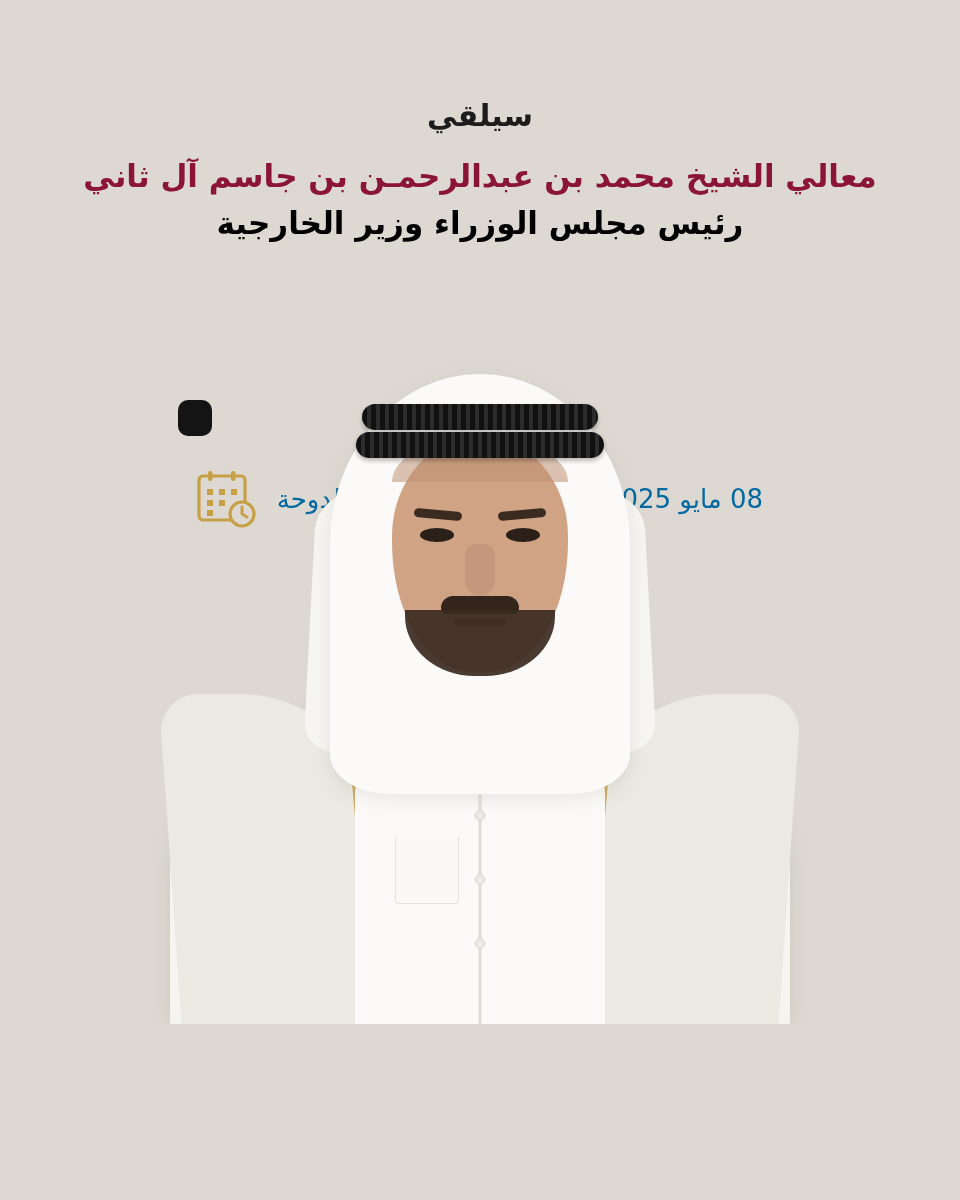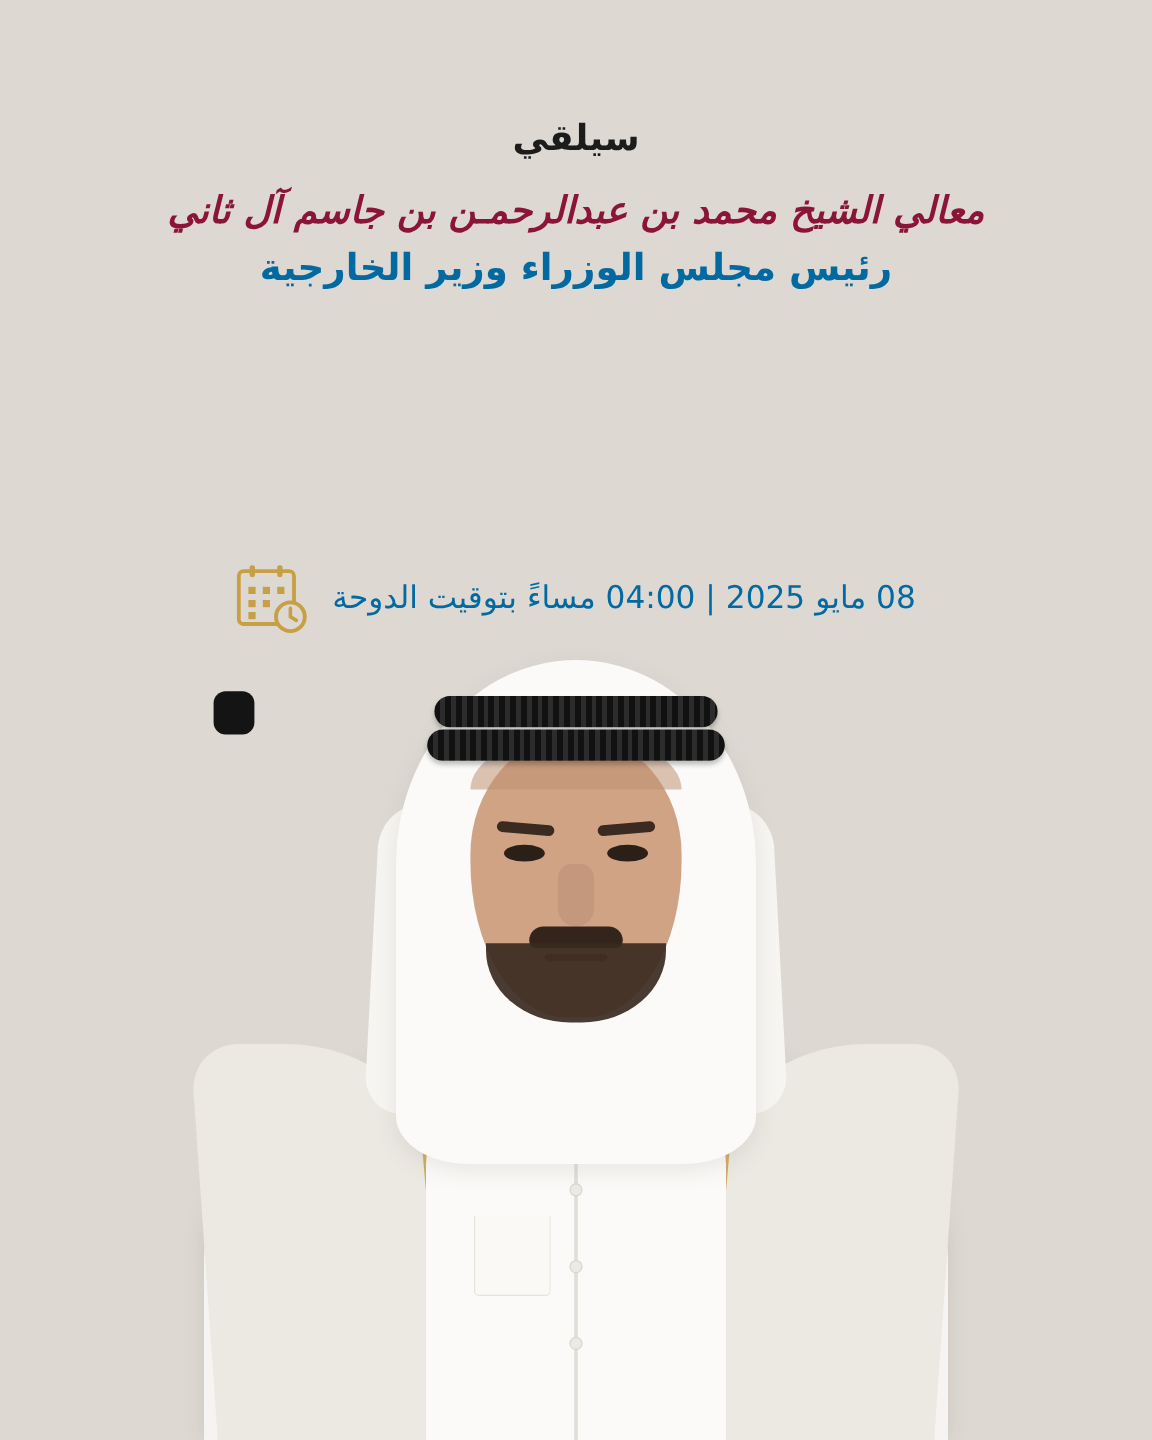--- a/index.html
+++ b/index.html
@@ -11,21 +11,21 @@
     height: 1200px;
     background: #ddd9d2;
     font-family: "DejaVu Sans", "Liberation Sans", sans-serif;
     overflow: hidden;
     position: relative;
   }
 
   .poster {
     position: relative;
     width: 960px;
-    height: 1200px;
+    height: 1024px;
     background: #ddd9d2;
     overflow: hidden;
   }
 
   
   .text-block {
     position: absolute;
     top: 96px;
     left: 0;
     width: 960px;
@@ -41,27 +41,26 @@
     line-height: 1.3;
     margin-bottom: 18px;
   }
 
   .name-line {
     font-size: 31px;
     font-weight: bold;
     color: #8b1538;
     line-height: 1.5;
     padding: 0 60px;
-    font-style: italic;
   }
 
   .title-line {
     font-size: 31px;
     font-weight: bold;
-    color: #0369a1;
+    color: #000000;
     line-height: 1.5;
     padding: 0 60px;
     margin-bottom: 16px;
   }
 
   .body-text {
     font-size: 28px;
     color: #1f1f1f;
     line-height: 1.75;
     padding: 0 120px;

